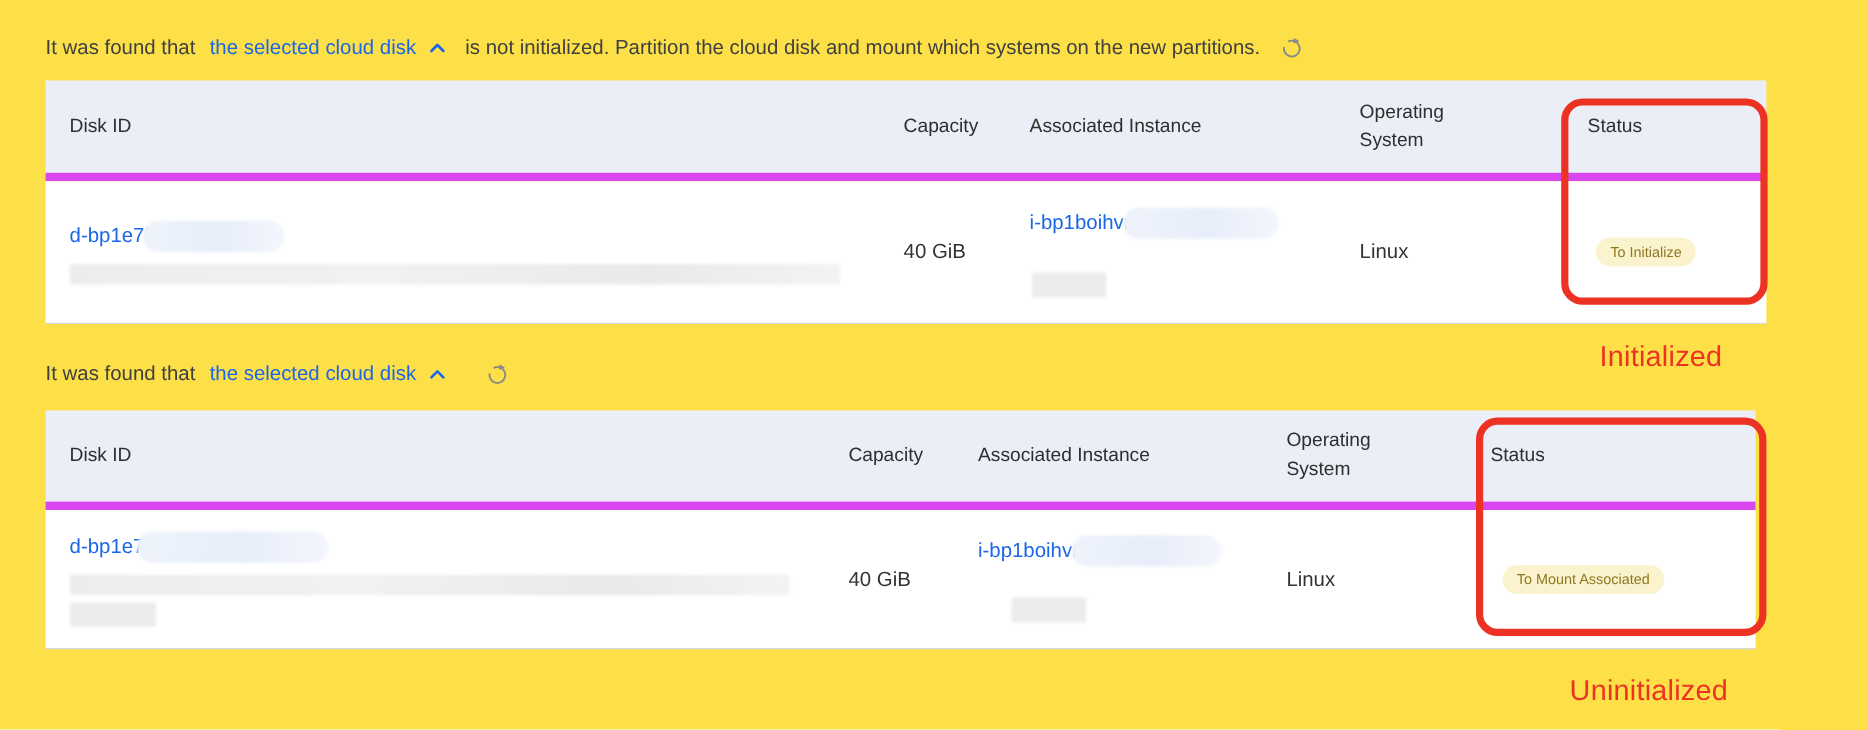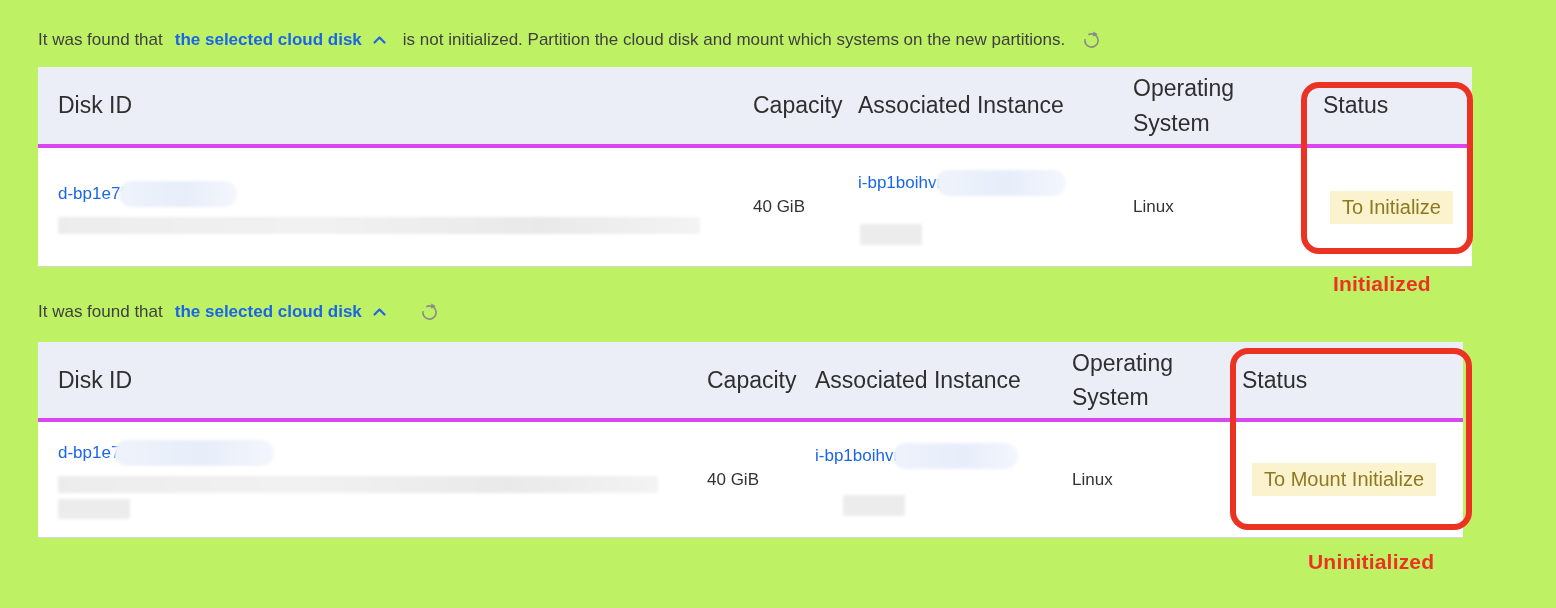--- a/index.html
+++ b/index.html
@@ -4,41 +4,41 @@
 <style>
   :root{
     --accent-blue:#1b66e8;
     --header-bg:#ebeef7;
     --badge-bg:#faf3ce;
     --badge-text:#8f7820;
     --annotation-red:#ec3323;
   }
   html,body{margin:0;padding:0;background:#fff;}
   .canvas{
-    position:relative;width:1556px;height:608px;background:#bef264;
+    position:relative;width:1556px;height:608px;background:#fde047;
     font-family:"Liberation Sans",sans-serif;overflow:hidden;
   }
   
   .notice{
     position:absolute;left:38px;display:flex;align-items:center;
     font-size:17px;color:#404040;white-space:nowrap;height:26px;
   }
   .s1-notice{top:27px;}
   .s2-notice{top:299px;}
-  .notice-link{color:var(--accent-blue);margin:0 10px 0 12px;cursor:pointer;font-weight:bold;}
+  .notice-link{color:var(--accent-blue);margin:0 10px 0 12px;cursor:pointer;}
   .chevron{display:inline-flex;align-items:center;margin-right:16px;cursor:pointer;}
   .refresh{display:inline-flex;align-items:center;margin-left:17px;cursor:pointer;}
 
   
   .tbl{position:absolute;left:38px;}
   .t1{top:67px;width:1434px;}
   .t2{top:342px;width:1425px;}
   .thead{
     display:grid;align-items:center;background:var(--header-bg);
-    color:#2f2f2f;font-size:23px;border-bottom:4px solid #d946ef;
+    color:#2f2f2f;font-size:16px;border-bottom:7px solid #d946ef;
   }
   .t1 .thead{height:77px;grid-template-columns:700px 105px 275px 190px 164px;}
   .t2 .thead{height:76px;grid-template-columns:654px 108px 257px 170px 236px;}
   .trow{
     display:grid;align-items:center;background:#fff;
     font-size:17px;color:#333;border-bottom:1px solid #d6d6d6;
   }
   .t1 .trow{height:118px;grid-template-columns:700px 105px 275px 190px 164px;}
   .t2 .trow{height:115px;grid-template-columns:654px 108px 257px 170px 236px;}
   .cell{padding-left:15px;}
@@ -56,34 +56,34 @@
   .bar{
     height:17px;border-radius:2px;
     background:linear-gradient(90deg,#ececec 0%,#f1f1f1 40%,#e9e9e9 75%,#f3f3f3 100%);
     filter:blur(1.5px);
   }
   .box{
     height:21px;border-radius:2px;background:#ececec;filter:blur(1.5px);
   }
 
   .badge{
-    display:inline-block;padding:5px 12px;border-radius:0;
-    background:var(--badge-bg);color:var(--badge-text);font-size:20px;white-space:nowrap;
+    display:inline-block;padding:5px 12px;border-radius:12px;
+    background:var(--badge-bg);color:var(--badge-text);font-size:12px;white-space:nowrap;
   }
 
   
   .ann-rect{
     position:absolute;border:6px solid var(--annotation-red);
     border-radius:18px;pointer-events:none;box-sizing:border-box;
   }
   .rect1{left:1301px;top:82px;width:172px;height:172px;}
   .rect2{left:1230px;top:348px;width:242px;height:182px;}
   .ann-label{
     position:absolute;color:var(--annotation-red);
-    font-weight:bold;font-size:21px;letter-spacing:0.2px;
+    font-weight:normal;font-size:24px;letter-spacing:0.2px;margin-top:12px;
   }
   .label1{left:1333px;top:272px;}
   .label2{left:1308px;top:550px;}
 </style>
 </head>
 <body>
 
 <div class="canvas">
 
   <div class="notice s1-notice">
@@ -174,21 +174,21 @@
       <div class="cell">40 GiB</div>
       <div class="cell cell-stack">
         <div class="id-line">
           <span class="link-id">i-bp1boihvr</span>
           <span class="pill" style="width:125px;"></span>
         </div>
         <div class="box" style="width:62px;margin-top:26px;margin-left:28px;"></div>
       </div>
       <div class="cell">Linux</div>
       <div class="cell">
-        <span class="badge" style="margin-left:10px;">To Mount Initialize</span>
+        <span class="badge" style="margin-left:10px;">To Mount Associated</span>
       </div>
     </div>
   </div>
 
   <div class="ann-rect rect1"></div>
   <div class="ann-label label1">Initialized</div>
 
   <div class="ann-rect rect2"></div>
   <div class="ann-label label2">Uninitialized</div>
 

